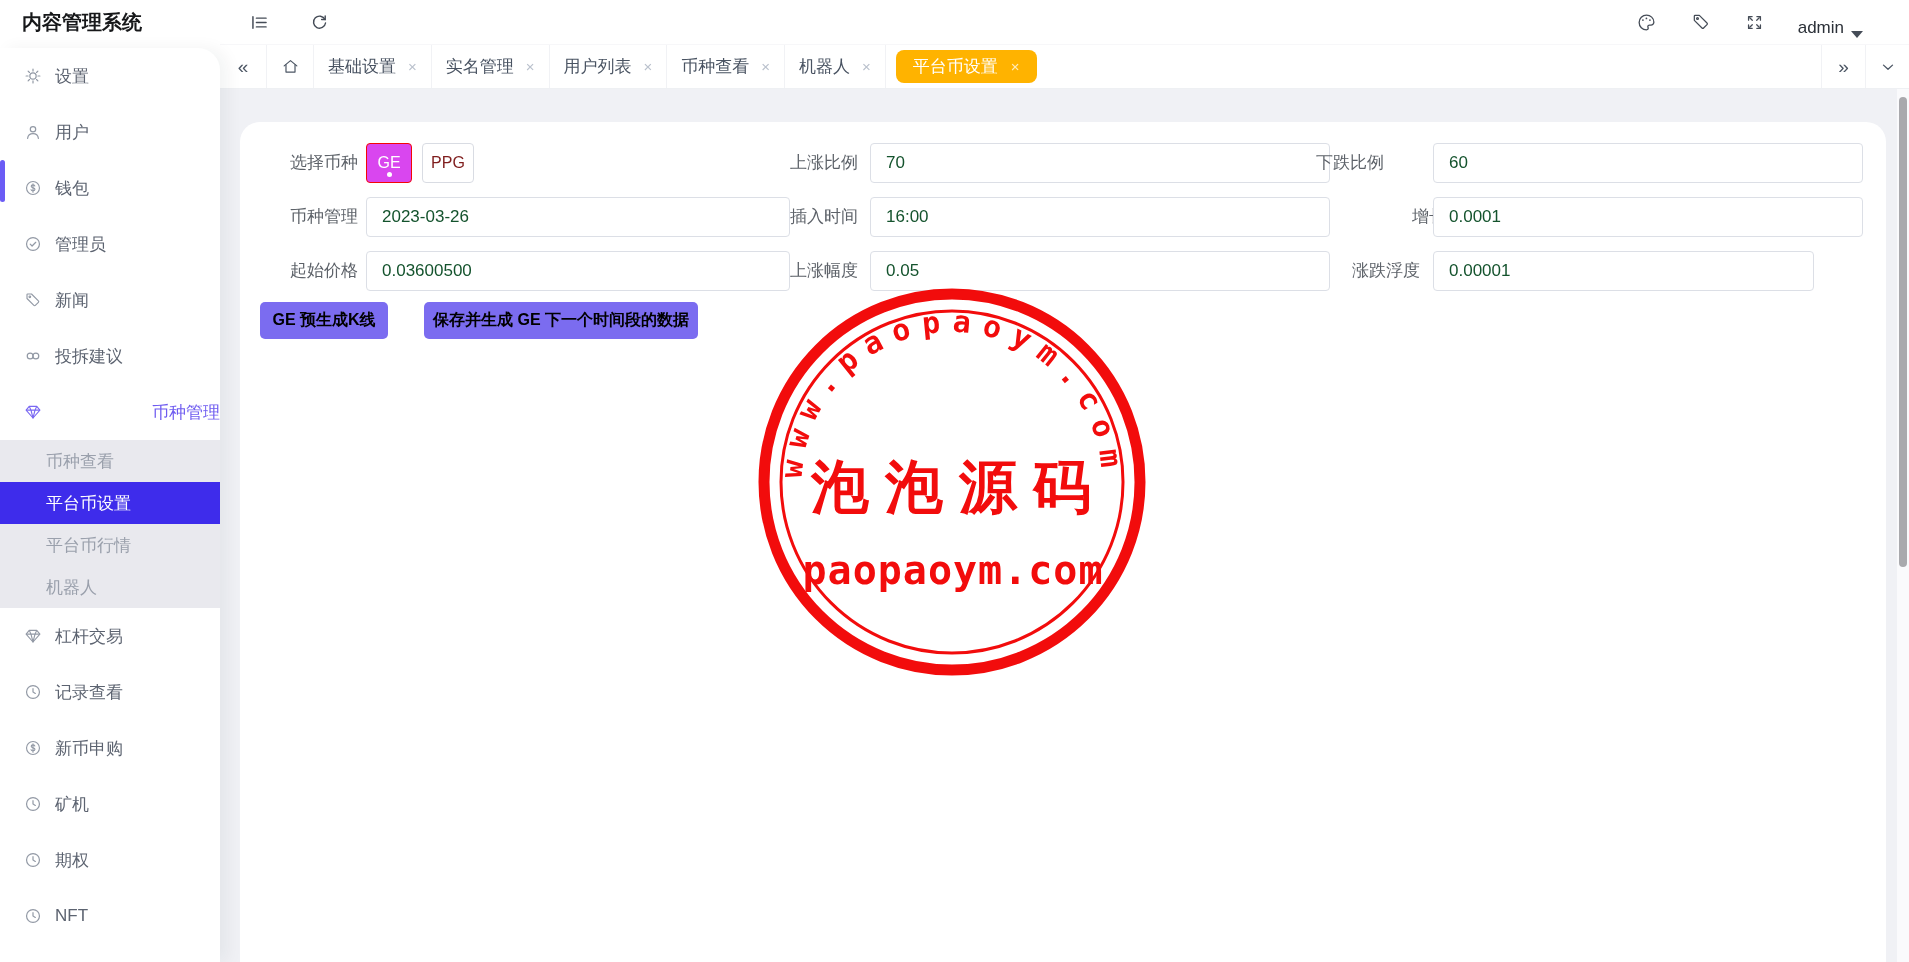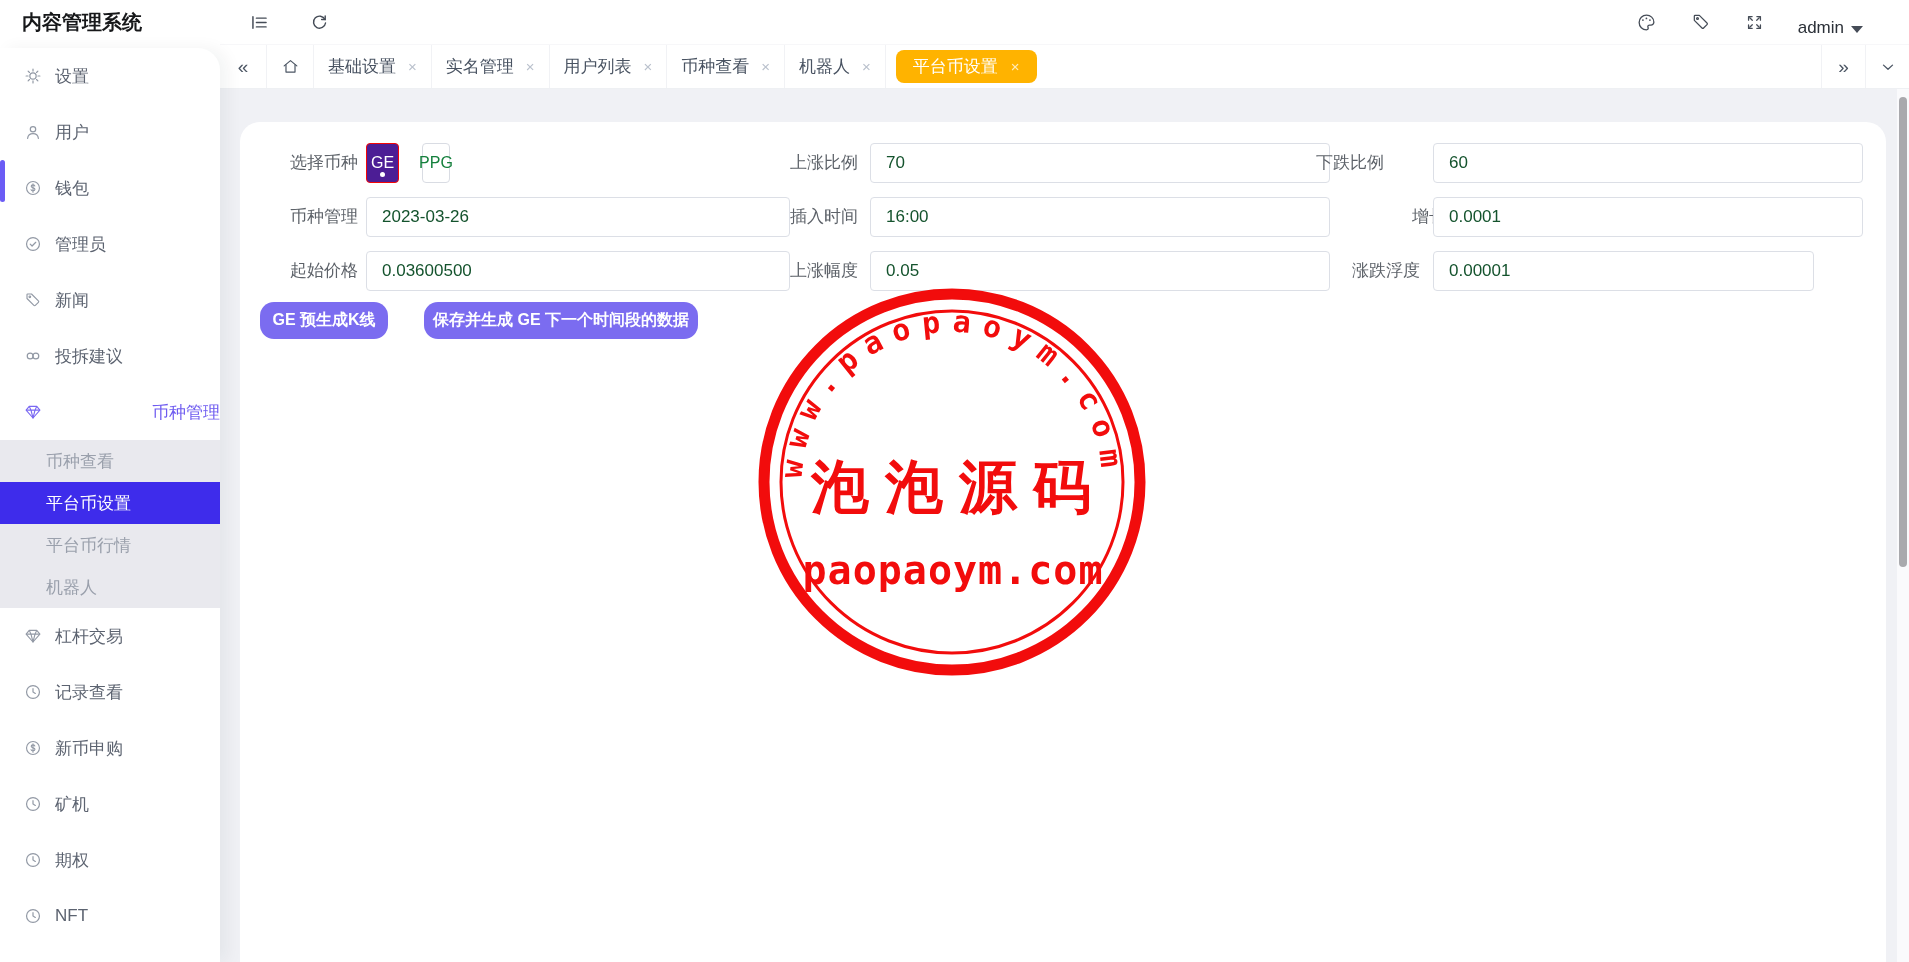--- a/index.html
+++ b/index.html
@@ -5,21 +5,21 @@
   html,body{margin:0;padding:0;background:#fff;}
   body{width:1909px;height:962px;overflow:hidden;font-family:"Liberation Sans","DejaVu Sans",sans-serif;}
   .app{position:relative;width:1909px;height:962px;background:#fff;}
 
   
   .brand{position:absolute;left:22px;top:0;height:44px;line-height:44px;font-size:20px;font-weight:700;color:#17181a;white-space:nowrap;}
   .topbar{position:absolute;left:220px;top:0;right:0;height:44px;display:flex;align-items:center;background:#fff;}
   .topbar .icon-btn{width:22px;height:22px;color:#454c57;display:flex;align-items:center;justify-content:center;cursor:pointer;}
   .tb-left{display:flex;align-items:center;gap:38px;margin-left:28px;}
   .tb-right{margin-left:auto;display:flex;align-items:center;gap:32px;padding-right:46px;}
-  .user-chip{display:flex;align-items:center;gap:7px;cursor:pointer;color:#2b3038;font-size:17px;margin-top:12px;}
+  .user-chip{display:flex;align-items:flex-end;gap:7px;cursor:pointer;color:#2b3038;font-size:17px;margin-top:12px;}
   .caret{width:0;height:0;border-left:6px solid transparent;border-right:6px solid transparent;border-top:7px solid #454c57;margin-top:2px;}
 
   
   .tabbar{position:absolute;left:220px;top:44px;right:0;height:45px;background:#fff;display:flex;align-items:stretch;border-top:1px solid #f7f7f9;border-bottom:1px solid #eef0f3;box-sizing:border-box;}
   .tb-cell{display:flex;align-items:center;justify-content:center;border-right:1px solid #f1f2f5;cursor:pointer;}
   .tb-cell.sq{width:46px;color:#4c5664;}
   .chev-txt{font-size:19px;color:#4c5664;line-height:1;}
   .tab{padding:0 14px;font-size:17px;color:#495362;white-space:nowrap;}
   .tab .x{margin-left:12px;font-size:15px;color:#b9c0cc;}
   .tab-active{margin:0 10px;align-self:center;height:33px;display:flex;align-items:center;background:#ffb300;border-radius:8px;padding:0 17px;color:#fff;font-size:17px;white-space:nowrap;cursor:pointer;}
@@ -41,24 +41,24 @@
   
   .content{position:absolute;left:220px;top:89px;right:0;bottom:0;background:#f0f1f5;}
   .card{position:absolute;left:20px;top:33px;width:1646px;bottom:0;background:#fff;border-radius:20px 20px 0 0;}
   .scroll-track{position:absolute;right:0;top:0;bottom:0;width:12px;background:#fafafc;}
   .scroll-thumb{position:absolute;right:2px;top:8px;width:8px;height:470px;border-radius:4px;background:#a9a9ad;cursor:pointer;}
 
   
   .f-label{position:absolute;width:120px;text-align:right;font-size:17px;color:#5d6269;line-height:40px;white-space:nowrap;}
   .f-input{position:absolute;height:40px;border:1px solid #dcdfe6;border-radius:4px;font-size:17px;color:#14532d;padding:0 15px;box-sizing:border-box;background:#fff;outline:none;font-family:inherit;}
   .coin-btn{position:absolute;top:21px;height:40px;border-radius:4px;font-size:16px;display:flex;align-items:center;justify-content:center;cursor:pointer;box-sizing:border-box;}
-  .coin-sel{left:126px;width:33px;background:#4c1d95;color:#fff;border:1px solid #f40606;position:absolute;}
-  .coin-alt{left:182px;width:28px;background:#fff;color:#15803d;border:1px solid #d9dce3;}
+  .coin-sel{left:126px;width:46px;background:#d946ef;color:#fff;border:1px solid #f40606;position:absolute;}
+  .coin-alt{left:182px;width:52px;background:#fff;color:#7f1d1d;border:1px solid #d9dce3;}
   .coin-dot{position:absolute;left:50%;bottom:5px;width:5px;height:5px;margin-left:-2.5px;border-radius:50%;background:#fff;}
-  .act-btn{position:absolute;top:180px;height:37px;background:#7b6cf0;color:#ffffff;border:none;border-radius:14px;font-size:16px;font-weight:600;display:flex;align-items:center;justify-content:center;cursor:pointer;white-space:nowrap;font-family:inherit;}
+  .act-btn{position:absolute;top:180px;height:37px;background:#7b6cf0;color:#000000;border:none;border-radius:5px;font-size:16px;font-weight:600;display:flex;align-items:center;justify-content:center;cursor:pointer;white-space:nowrap;font-family:inherit;}
   .btn1{left:20px;width:128px;}
   .btn2{left:184px;width:274px;}
 
   
   .stamp{position:absolute;left:752px;top:282px;width:400px;height:400px;z-index:5;opacity:.95;pointer-events:none;}
 
   svg.ic{display:block;}
 </style>
 </head>
 <body>

